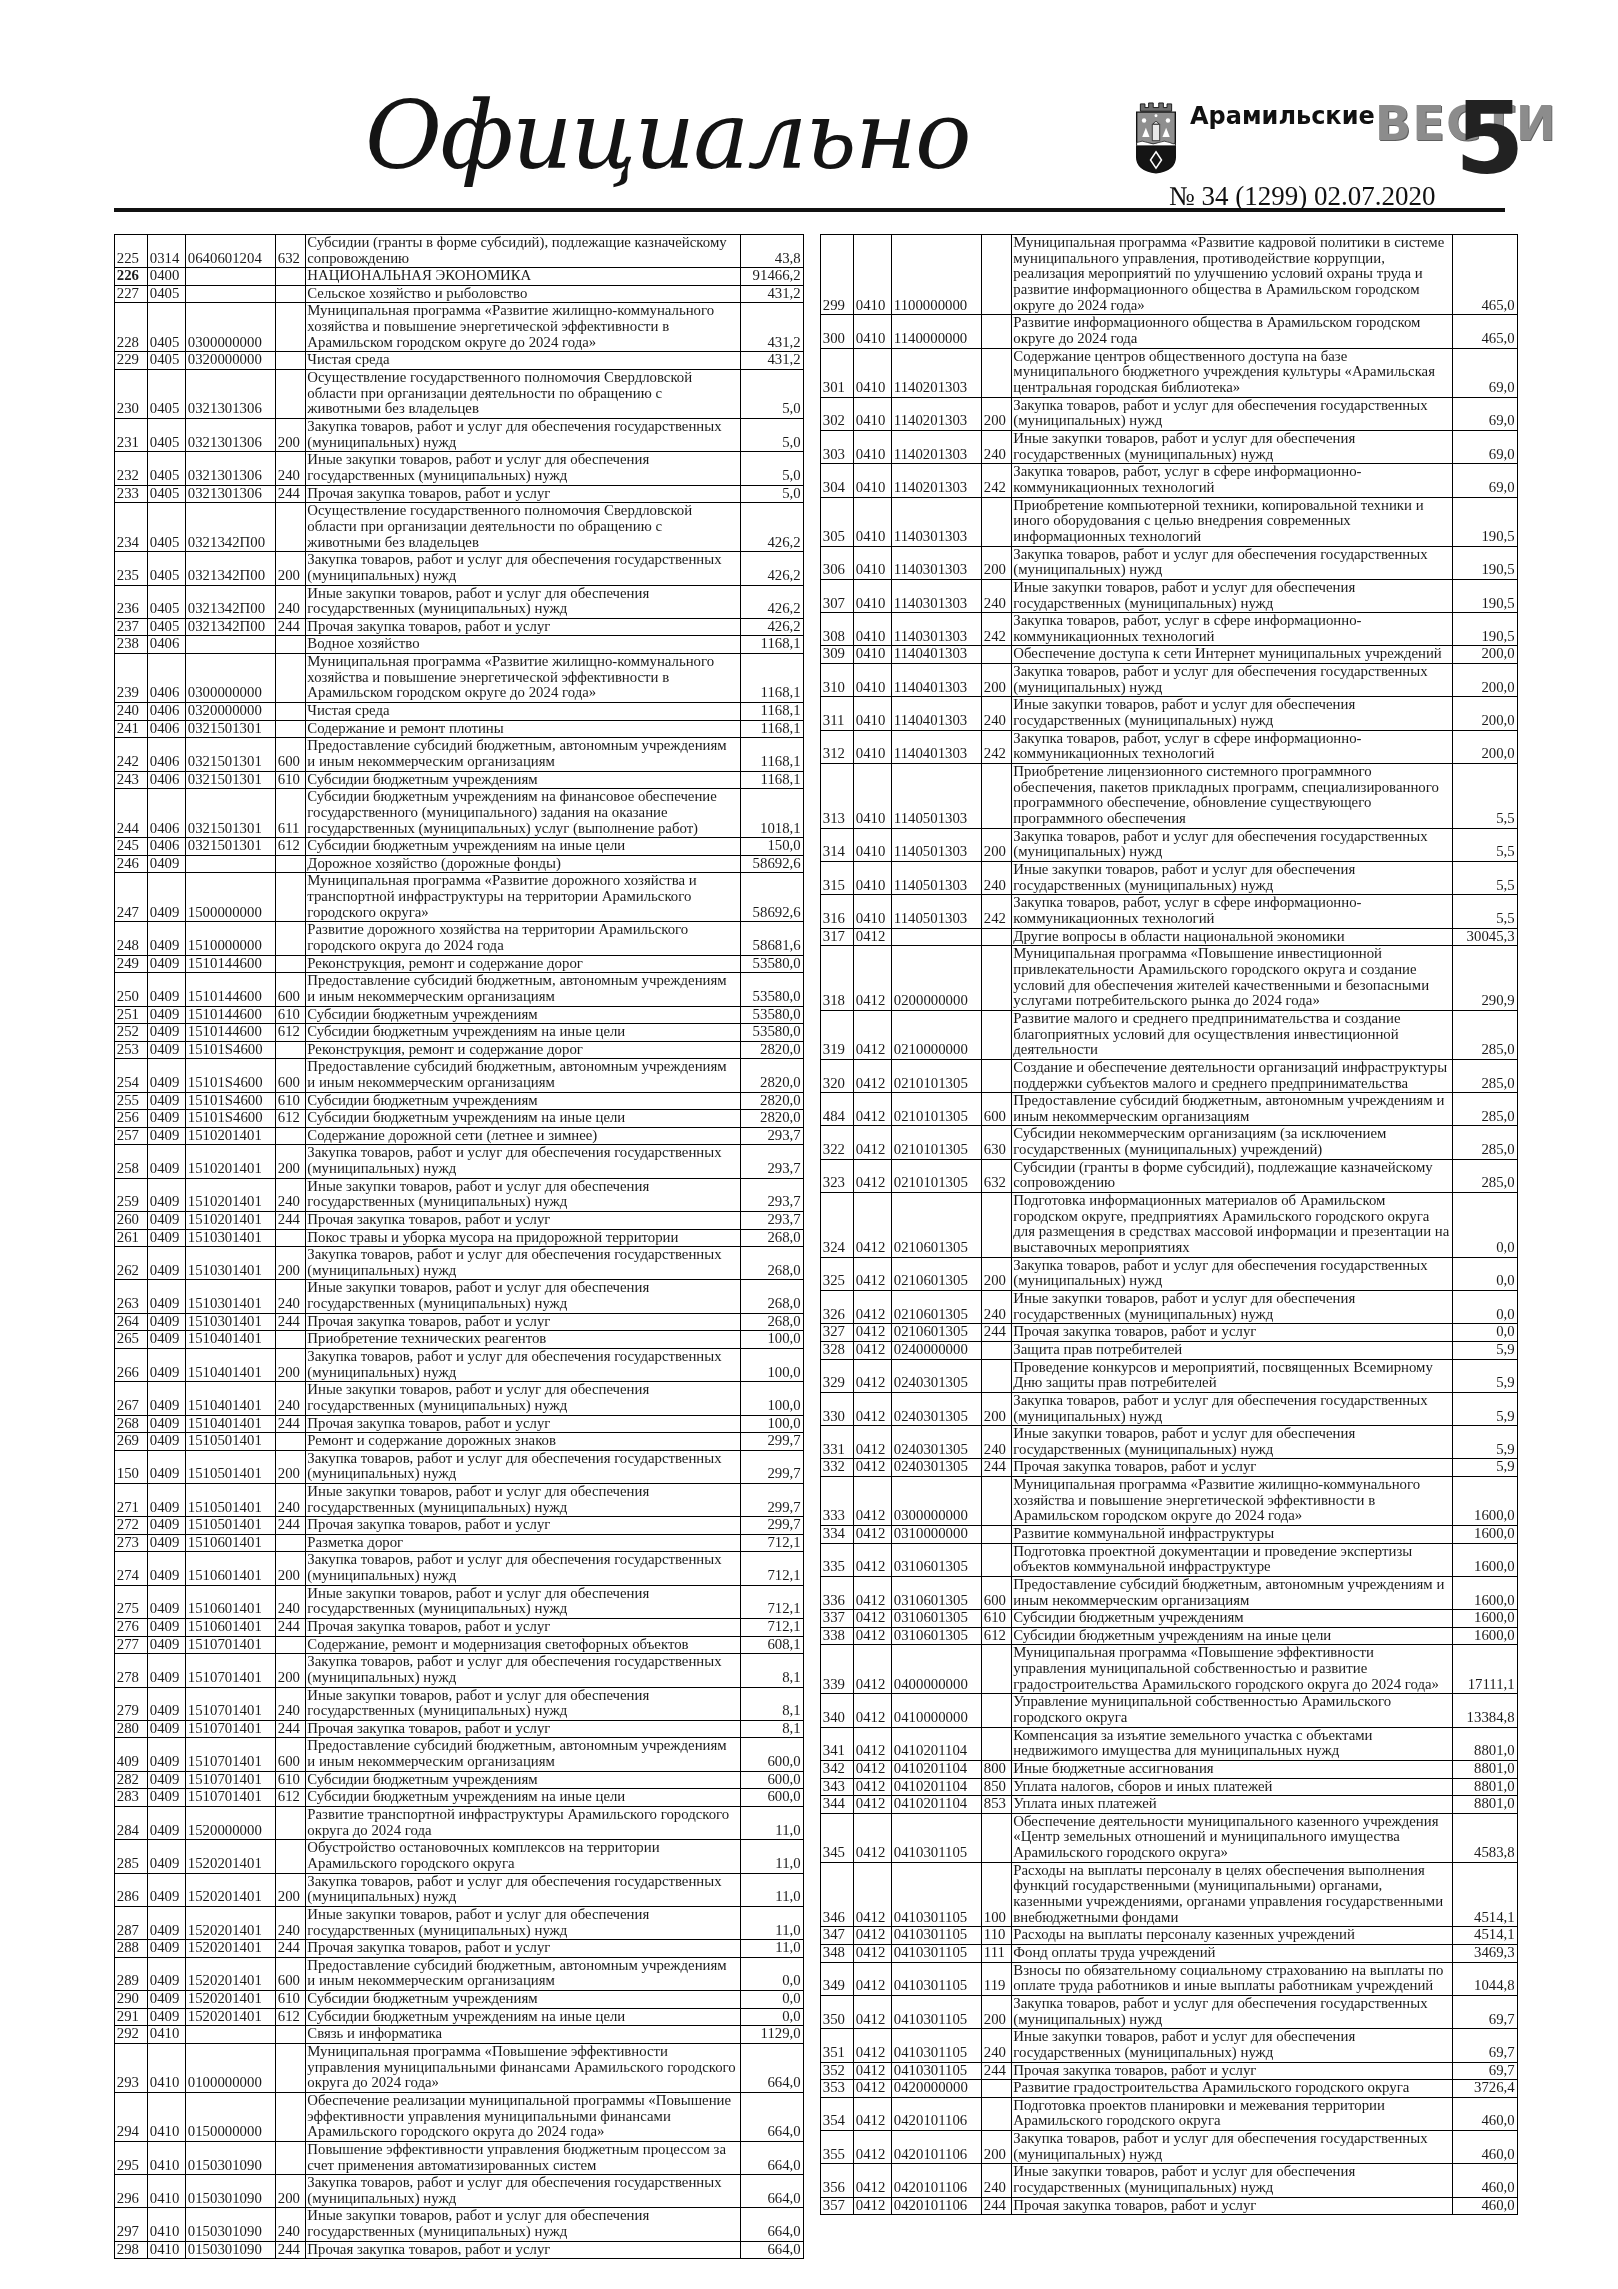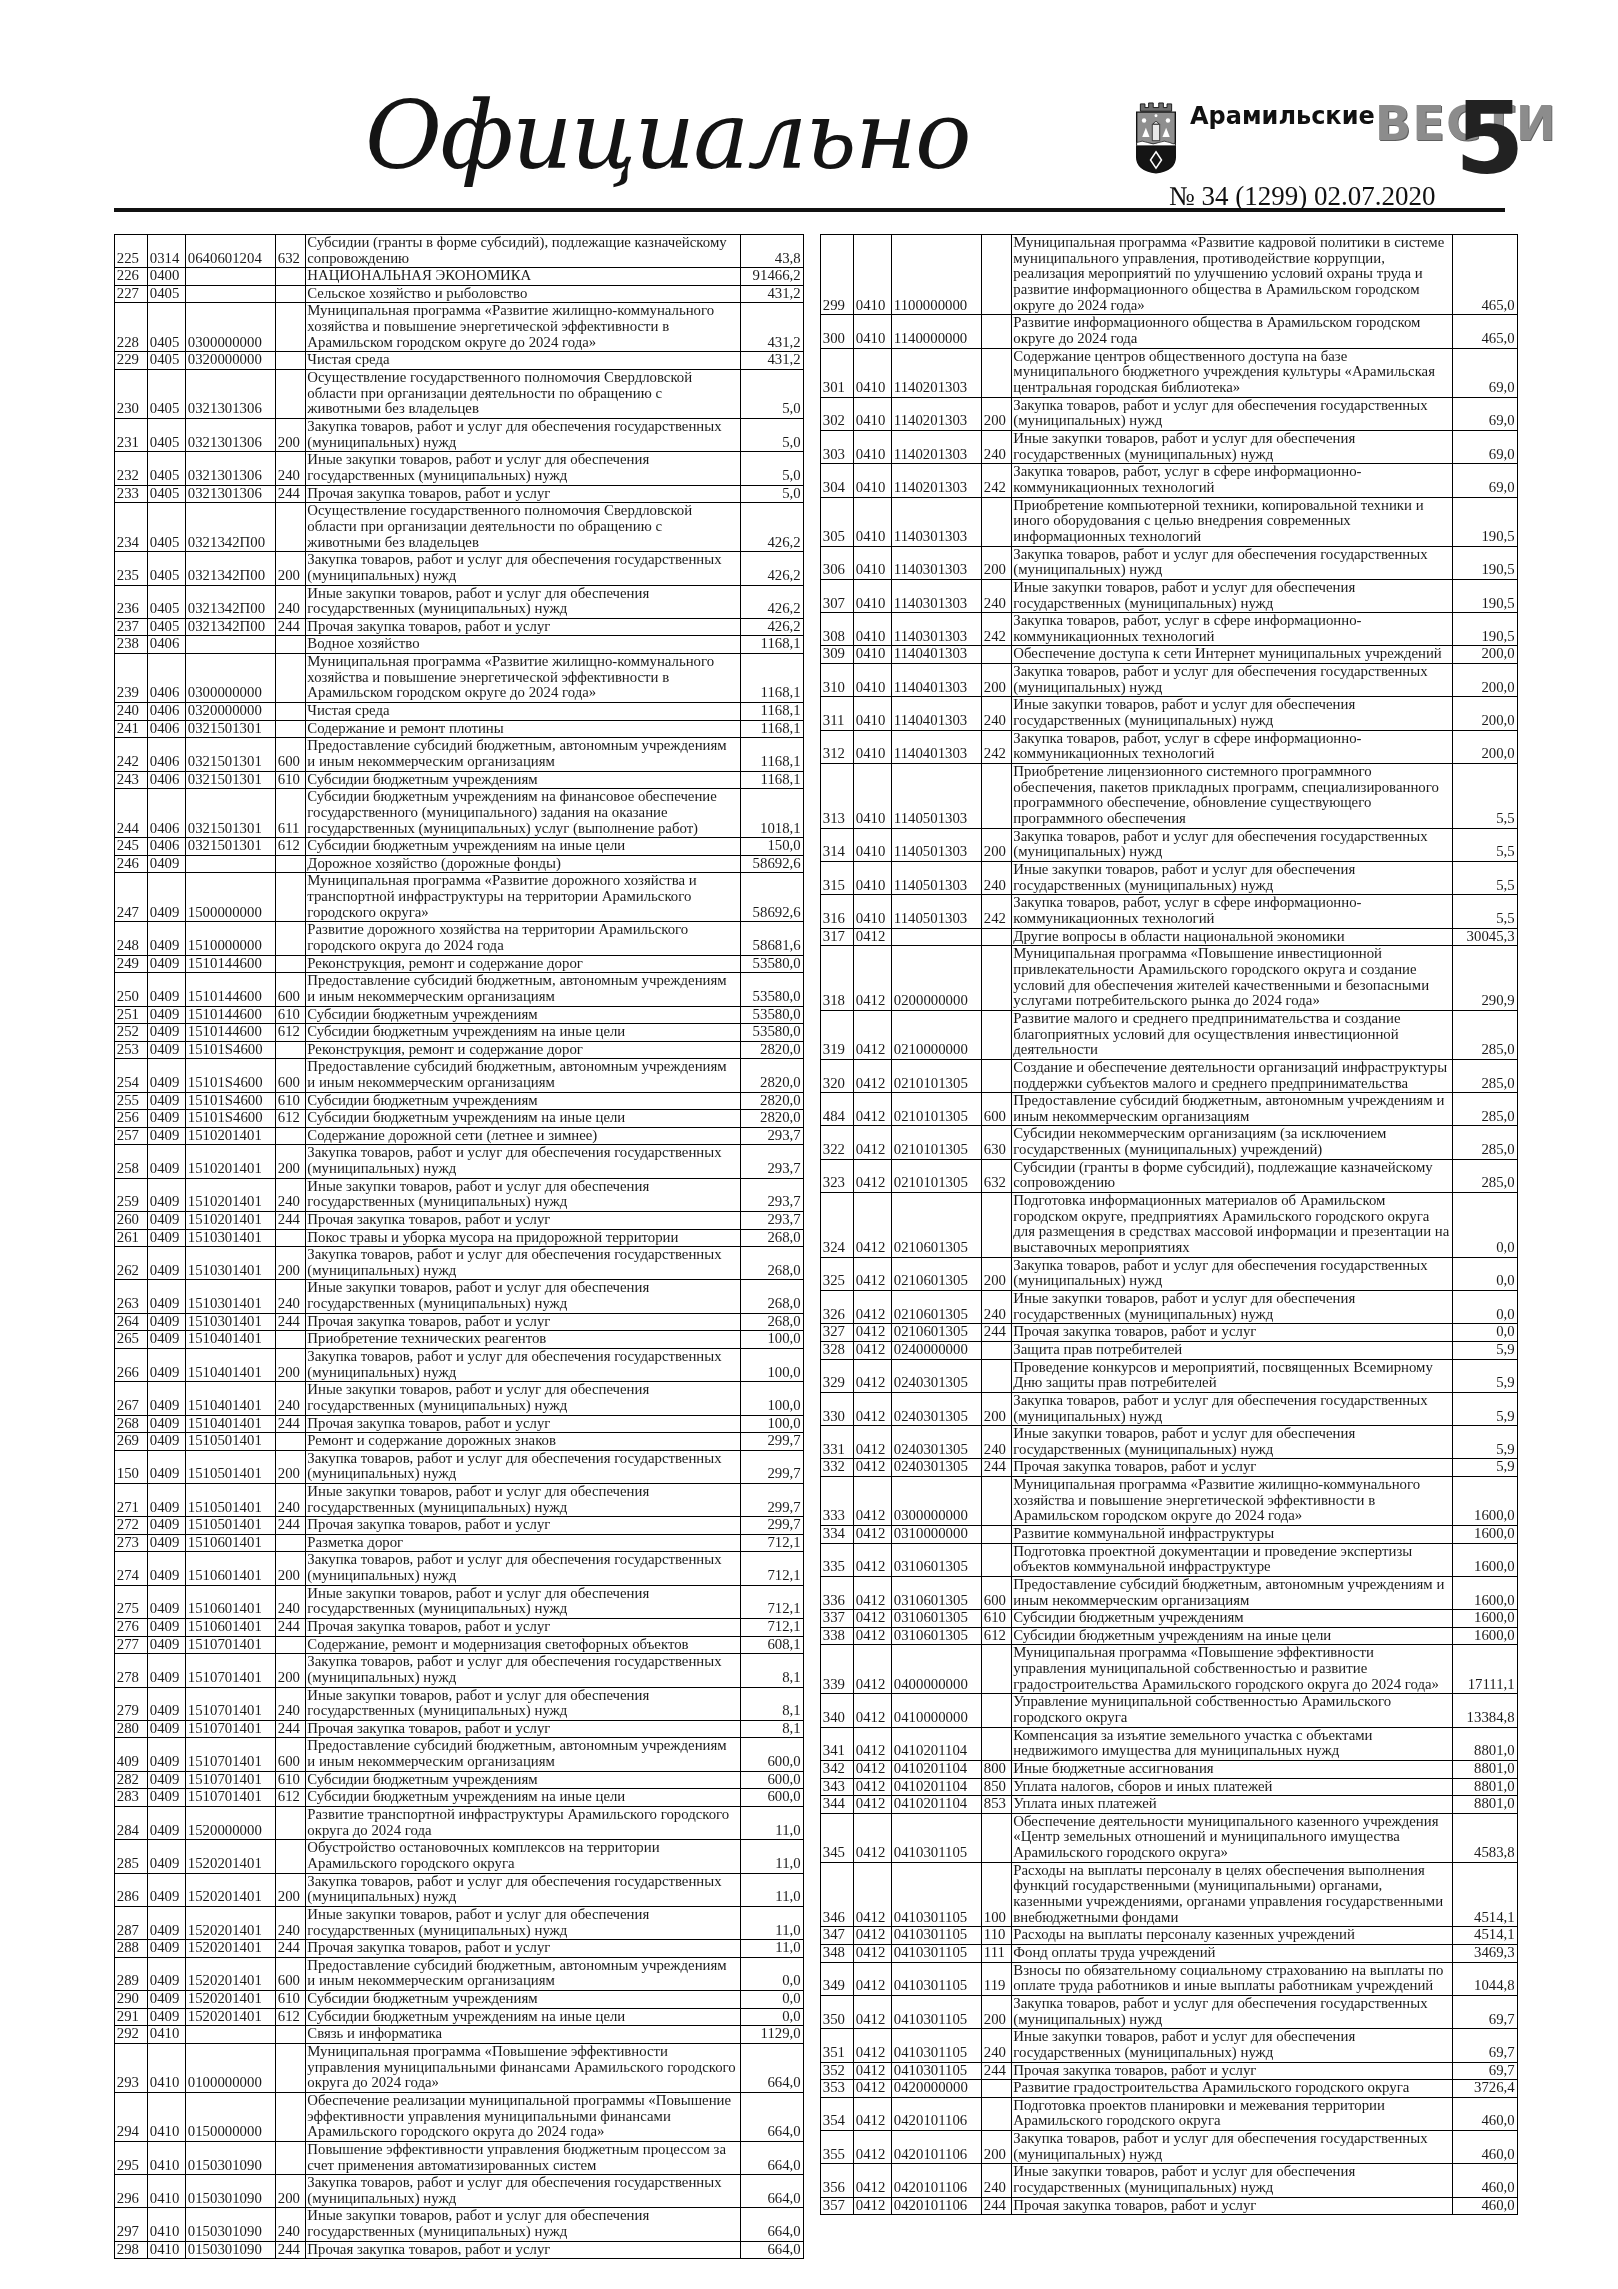--- a/index.html
+++ b/index.html
@@ -36,21 +36,21 @@
   table.budget td{border:0.9px solid #000;vertical-align:bottom;
       font-family:"Liberation Serif", serif;font-size:14.8px;line-height:15.7px;
       padding:0 1.8px 0.9px 1.8px;overflow:hidden;}
   td.c-num{text-align:left;padding-left:2.8px;}
   td.c-rz{text-align:left;}
   td.c-cs{text-align:left;}
   td.c-vr{text-align:left;}
   td.c-name{text-align:left;padding-left:2.8px;padding-right:2.8px;}
   td.c-sum{text-align:right;padding-right:2.8px;}
   tr.bold td{font-weight:normal;}
-  tr.bold td.c-num{font-weight:normal;margin-top:40px;}
+  tr.bold td.c-num{font-weight:bold;margin-top:40px;}
 </style>
 </head>
 <body>
 
 <div id="page">
 
   <div id="official-title">Официально</div>
 
   <div id="masthead">
     <div class="mh-row">

